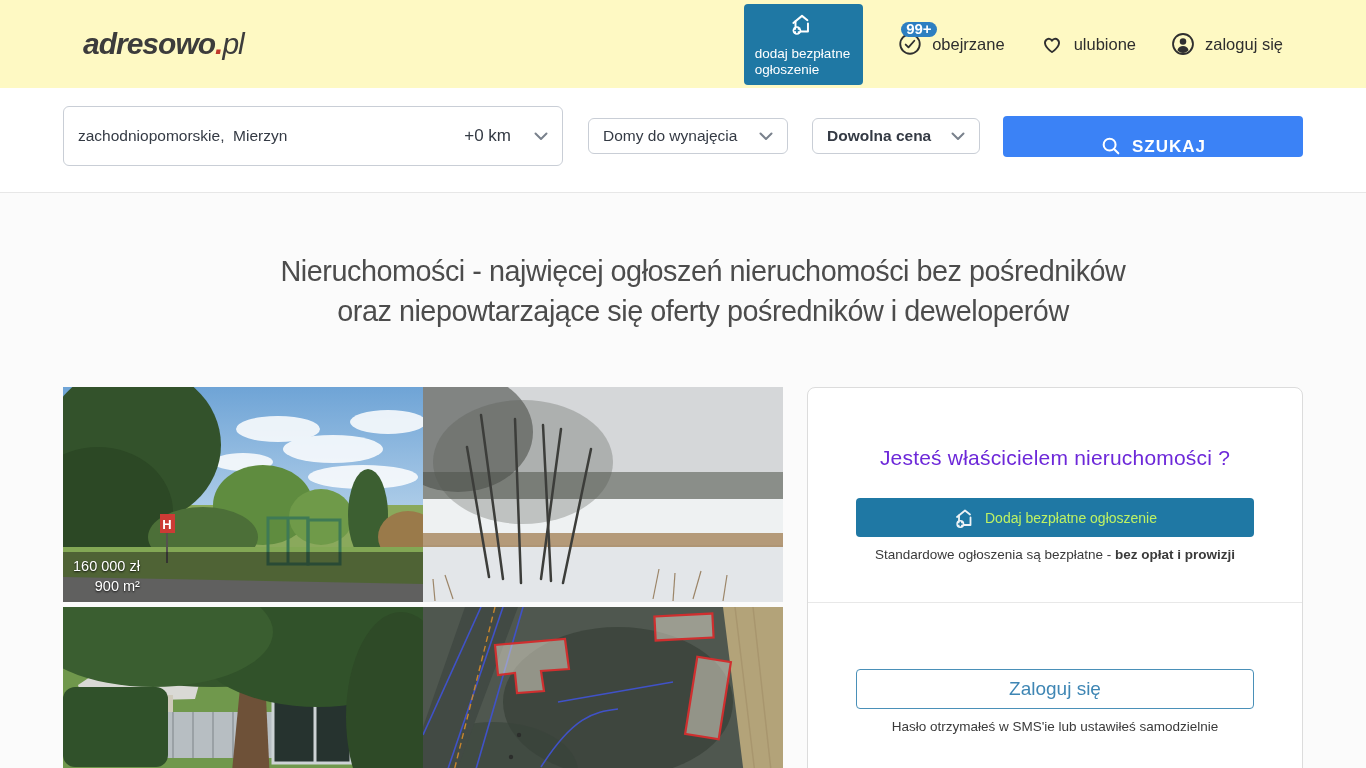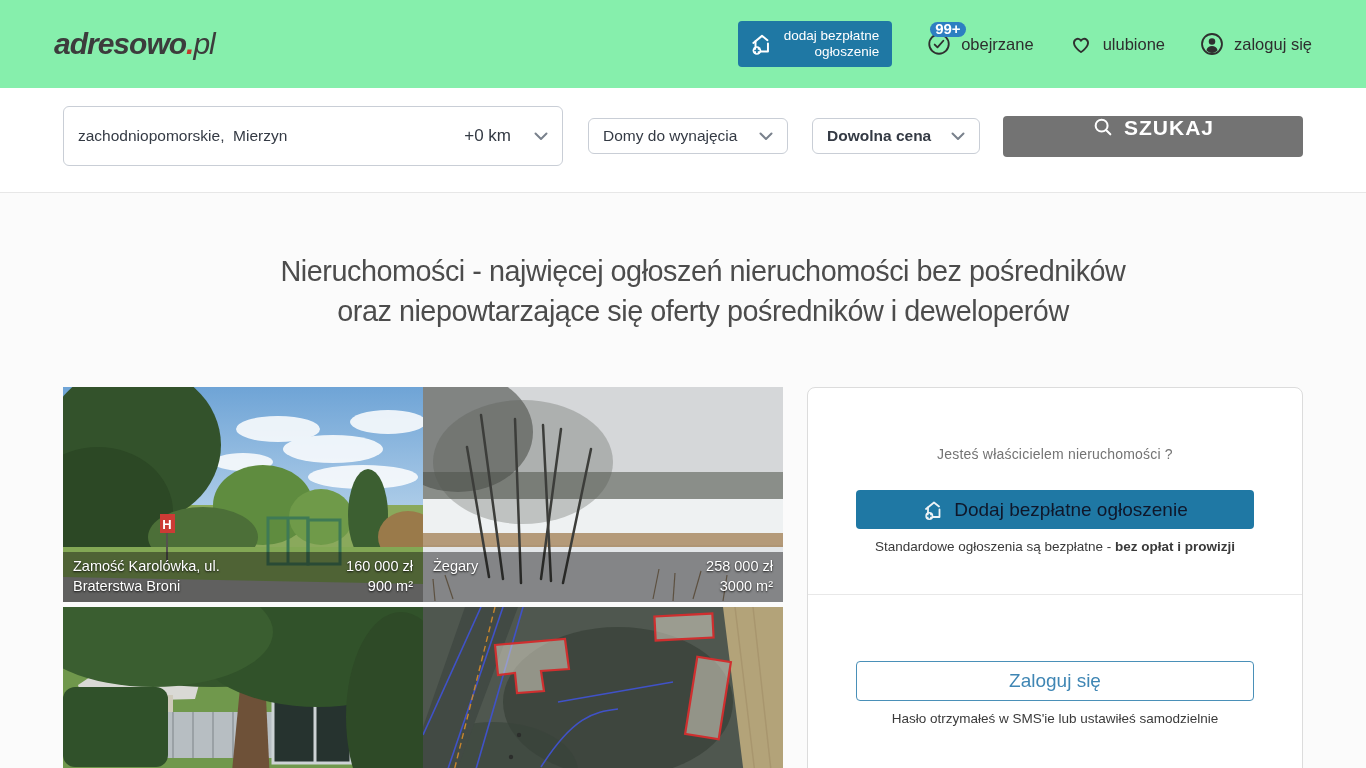--- a/index.html
+++ b/index.html
@@ -1,30 +1,30 @@
 <!DOCTYPE html>
 <html lang="pl"><head>
 <meta charset="utf-8">
 <style>
   * { margin:0; padding:0; box-sizing:border-box; }
   html,body { width:1366px; height:768px; overflow:hidden; background:#fff;
     font-family:"Liberation Sans", sans-serif; color:#2e2e2e; }
 
   
   header { height:88px; display:flex; align-items:center; justify-content:space-between;
-    padding:0 54px; background:#86efac; }
+    padding:0 83px; background:#fef9c3; }
   .logo { font-style:italic; font-size:30px; letter-spacing:-1px; cursor:pointer; }
   .logo .b1 { font-weight:700; color:#3c3c3c; }
   .logo .dot { font-weight:700; color:#c0392b; }
   .logo .b2 { font-weight:400; color:#3c3c3c; }
   .hdr-actions { display:flex; align-items:center; gap:34px; }
   .add-btn { background:#1f78a4; color:#fff; border:none; border-radius:4px;
     padding:7px 13px 7px 11px; display:flex; align-items:center; gap:9px;
-    font-size:13.5px; line-height:16px; text-align:right; cursor:pointer;
-    font-family:"Liberation Sans", sans-serif; }
+    font-size:13.5px; line-height:16px; text-align:left; cursor:pointer;
+    font-family:"Liberation Sans", sans-serif;flex-direction:column; }
   .hdr-item { display:flex; align-items:center; gap:9px; font-size:16.5px;
     color:#2e2e2e; cursor:pointer; position:relative; }
   .icon-wrap { position:relative; width:26px; height:26px; display:flex; }
   .badge { position:absolute; top:-9px; left:4px; background:#2d7fc1; color:#fff;
     font-size:15px; font-weight:700; padding:1px 5px 2px; border-radius:9px; line-height:12px; }
 
   
   .search-bar { display:flex; align-items:center; gap:24px; padding:18px 63px 26px;
     border-bottom:1px solid #e7e7e7; background:#fff; }
   .loc-box { width:500px; height:60px; border:1px solid #c9ced6; border-radius:6px;
@@ -32,23 +32,23 @@
     background:#fff; }
   .loc-box input { border:none; outline:none; font-size:15.5px; color:#343a44;
     width:320px; font-family:"Liberation Sans", sans-serif; background:transparent; }
   .radius { display:flex; align-items:center; gap:23px; font-size:17px; color:#343a44;
     cursor:pointer; }
   .sel { height:36px; border:1px solid #c9ced6; border-radius:6px; background:#fff;
     display:flex; align-items:center; justify-content:space-between; padding:0 14px;
     font-size:15.5px; color:#343a44; cursor:pointer; }
   .sel.cat { width:200px; margin-left:1px; }
   .sel.price { width:168px;font-weight:bold; }
-  .search-btn { width:300px; height:41px; margin-left:-1px; background:#737373; border:none;
-    border-radius:4px; color:#fff; font-weight:700; font-size:21px; letter-spacing:1px;
-    display:flex; align-items:flex-start; justify-content:center; gap:10px; cursor:pointer;
+  .search-btn { width:300px; height:41px; margin-left:-1px; background:#3b82f6; border:none;
+    border-radius:4px; color:#fff; font-weight:700; font-size:17px; letter-spacing:1px;
+    display:flex; align-items:flex-end; justify-content:center; gap:10px; cursor:pointer;
     font-family:"Liberation Sans", sans-serif; }
 
   
   .main-area { background:#fbfbfb; height:598px; }
   .hero { padding-top:58px; text-align:center;margin-left:40px; }
   .hero div { font-size:30px; line-height:40px; color:#4c4c4c; letter-spacing:-0.5px;
     font-weight:400; transform:scaleX(0.96); transform-origin:center; }
 
   
   .content { display:flex; padding:0 63px; margin-top:56px; gap:24px; }
@@ -59,23 +59,23 @@
   .cap { position:absolute; left:0; right:0; bottom:0; background:rgba(15,15,15,0.45);
     display:flex; justify-content:space-between; padding:4px 10px 6px; color:#fff;
     font-size:14.5px; line-height:20px; text-shadow:0 1px 2px rgba(0,0,0,0.85); }
   .cap .right { text-align:right; white-space:nowrap; }
 
   
   .panel { width:496px; height:470px; background:#fff; border:1px solid #dcdcdc;
     border-radius:8px; flex-shrink:0; }
   .panel-sec { padding:58px 48px 40px; text-align:center; }
   .panel-sec.second { padding:40px 48px; border-top:1px solid #e8e8e8; }
-  .panel h2 { font-size:14px; font-weight:400; color:#737373; letter-spacing:0.2px; }
+  .panel h2 { font-size:21px; font-weight:400; color:#6d28d9; letter-spacing:0.2px; }
   .panel-add-btn { margin-top:28px; width:100%; height:39px; background:#1f78a4;
-    border:none; border-radius:4px; color:#0f172a; font-size:19px; display:flex;
+    border:none; border-radius:4px; color:#bef264; font-size:14px; display:flex;
     align-items:center; justify-content:center; gap:8px; cursor:pointer;
     font-family:"Liberation Sans", sans-serif; }
   .panel-note { margin-top:10px; font-size:13.5px; color:#3a3a3a; }
   .panel-login-btn { margin-top:26px; width:100%; height:40px; background:#fff;
     border:1px solid #4a90b8; border-radius:4px; color:#3f86b4; font-size:19px;
     cursor:pointer; font-family:"Liberation Sans", sans-serif; }
 </style>
 </head>
 <body>
 
@@ -198,24 +198,20 @@
           <g fill="none" stroke="#3f7a55" stroke-width="3">
             <rect x="205" y="131" width="40" height="46"></rect>
               <rect x="245" y="133" width="32" height="44"></rect>
             <line x1="225" y1="131" x2="225" y2="177"></line>
           </g>
           <rect x="97" y="127" width="15" height="19" fill="#cc3b35"></rect>
           <text x="104" y="142" font-size="13" font-weight="bold" fill="#fff" text-anchor="middle" font-family="Liberation Sans, sans-serif">H</text>
           <line x1="104" y1="146" x2="104" y2="176" stroke="#55524e" stroke-width="2"></line>
         </svg>
         <div class="cap">
-          <div>
-            <div>Zamość Karolówka, ul.</div>
-            <div>Braterstwa Broni</div>
-          </div>
           <div class="right">
             <div>160 000 zł</div>
             <div>900 m²</div>
           </div>
         </div>
       </div>
 
       <div class="card">
         <svg viewBox="0 0 360 215" preserveAspectRatio="none">
           <rect width="360" height="215" fill="#d5d7d9"></rect>
@@ -235,30 +231,20 @@
           </g>
           <g stroke="#8a6d48" stroke-width="1.2" opacity="0.8">
             <line x1="230" y1="212" x2="236" y2="182"></line>
               <line x1="250" y1="214" x2="252" y2="186"></line>
             <line x1="270" y1="212" x2="278" y2="184"></line>
               <line x1="300" y1="214" x2="304" y2="188"></line>
             <line x1="30" y1="212" x2="22" y2="188"></line>
               <line x1="12" y1="214" x2="10" y2="192"></line>
           </g>
         </svg>
-        <div class="cap">
-          <div>
-            <div>Żegary</div>
-            <div></div>
-          </div>
-          <div class="right">
-            <div>258 000 zł</div>
-            <div>3000 m²</div>
-          </div>
-        </div>
       </div>
 
       <div class="card">
         <svg viewBox="0 0 360 200" preserveAspectRatio="none">
           <rect width="360" height="200" fill="#70984c"></rect>
           <polygon points="15,78 60,48 138,70 132,92 20,95" fill="#d9d9d5"></polygon>
           <rect x="25" y="88" width="85" height="22" fill="#cfcabb"></rect>
           <rect x="95" y="105" width="120" height="46" fill="#b7bec2"></rect>
           <g stroke="#9aa1a5" stroke-width="2">
             <line x1="110" y1="105" x2="110" y2="151"></line>

